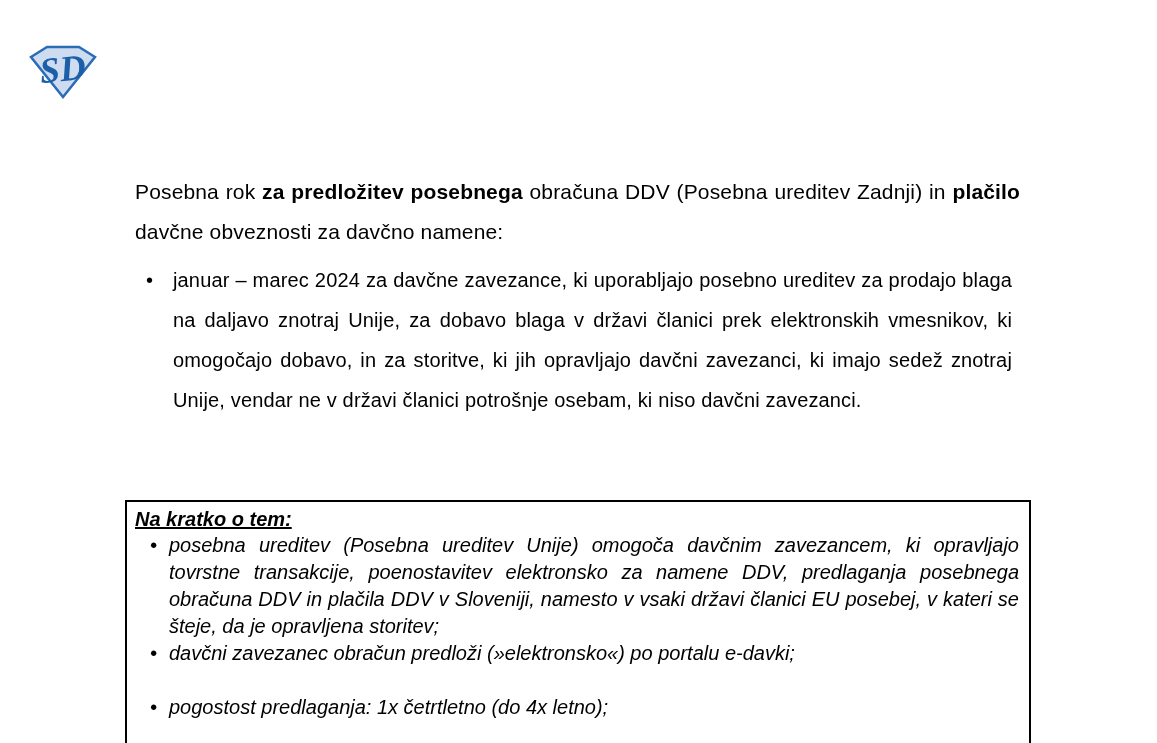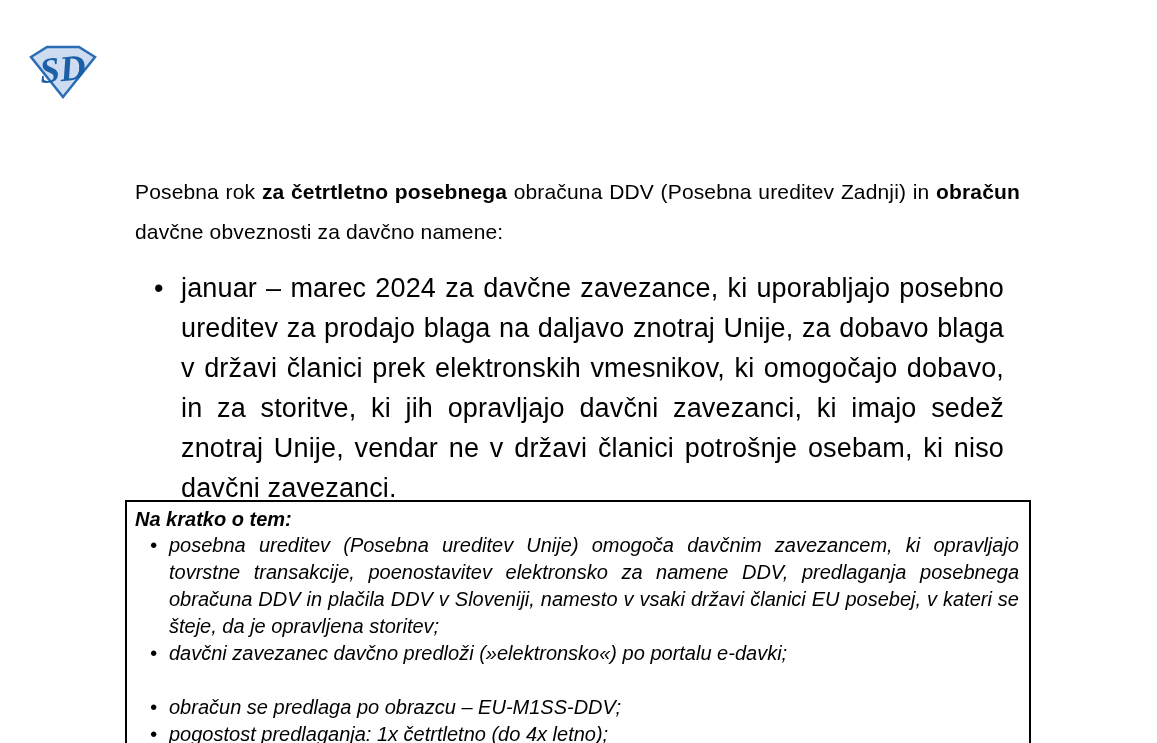--- a/index.html
+++ b/index.html
@@ -23,22 +23,22 @@
   }
   .intro {
     font-size: 21px;
     line-height: 40px;
     letter-spacing: 0.15px;
     text-align: justify;
     margin: 0;
   }
   .b { font-weight: bold; }
   ul.main-list {
-    margin: 16px; padding: 0;
-    font-size: 27px;
+    margin: 8px; padding: 0;
+    font-size: 20px;
     line-height: 40px;
     letter-spacing: 0.15px;
     text-align: justify;
   }
   ul.main-list li,
   ul.box-list li {
     list-style: none;
     position: relative;
   }
   ul.main-list li {
@@ -55,20 +55,21 @@
     width: 906px; height: 320px;
     box-sizing: border-box;
     border: 2px solid #000000;
     padding: 4px 10px 0 8px;
     font-style: italic;
     font-size: 20px;
     line-height: 27px;
   }
   .box-title {
     font-weight: bold;
+    text-decoration: underline;
     line-height: 26px;
   }
   ul.box-list {
     margin: 0; padding: 0;
     text-align: justify;
   }
   ul.box-list li {
     padding-left: 34px;
   }
   ul.box-list li::before {
@@ -81,28 +82,27 @@
 </style>
 </head>
 <body>
 
 <svg class="logo" viewBox="0 0 76 56" xmlns="http://www.w3.org/2000/svg">
   <path d="M6,13 L22,3 L54,3 L70,13 L38,53 Z" stroke-width="2.5" stroke-linejoin="miter" fill="#cddcf0" stroke="#2a6cb5"></path>
   <text x="38" y="37" text-anchor="middle" font-family="'Liberation Serif', serif" font-size="36" font-style="italic" font-weight="bold" transform="rotate(-6 38 28)" fill="#1b5fa8">SD</text>
 </svg>
 
 <div class="content">
-  <p class="intro" id="intro"><span>Posebna rok </span><span class="b">za četrtletno posebnega</span><span> obračuna DDV (Posebna ureditev Zadnji) in </span><span class="b">obračun</span><span> davčne obveznosti za davčno namene:</span></p>
+  <p class="intro" id="intro"><span>Posebna rok </span><span class="b">za predložitev posebnega</span><span> obračuna DDV (Posebna ureditev Zadnji) in </span><span class="b">plačilo</span><span> davčne obveznosti za davčno namene:</span></p>
   <ul class="main-list" id="main-list">
       <li>januar – marec 2024 za davčne zavezance, ki uporabljajo posebno ureditev za prodajo blaga na daljavo znotraj Unije, za dobavo blaga v državi članici prek elektronskih vmesnikov, ki omogočajo dobavo, in za storitve, ki jih opravljajo davčni zavezanci, ki imajo sedež znotraj Unije, vendar ne v državi članici potrošnje osebam, ki niso davčni zavezanci.</li>
     </ul>
 </div>
 
 <div class="info-box">
   <div class="box-title">Na kratko o tem:</div>
   <ul class="box-list" id="box-list">
       <li>posebna ureditev (Posebna ureditev Unije) omogoča davčnim zavezancem, ki opravljajo tovrstne transakcije, poenostavitev elektronsko za namene DDV, predlaganja posebnega obračuna DDV in plačila DDV v Sloveniji, namesto v vsaki državi članici EU posebej, v kateri se šteje, da je opravljena storitev;</li>
-      <li>davčni zavezanec davčno predloži (»elektronsko«) po portalu e-davki;</li>
+      <li>davčni zavezanec obračun predloži (»elektronsko«) po portalu e-davki;</li>
       <li class="spacer"></li>
-      <li>obračun se predlaga po obrazcu – EU-M1SS-DDV;</li>
       <li>pogostost predlaganja: 1x četrtletno (do 4x letno);</li>
     </ul>
 </div>
 
 </body></html>

